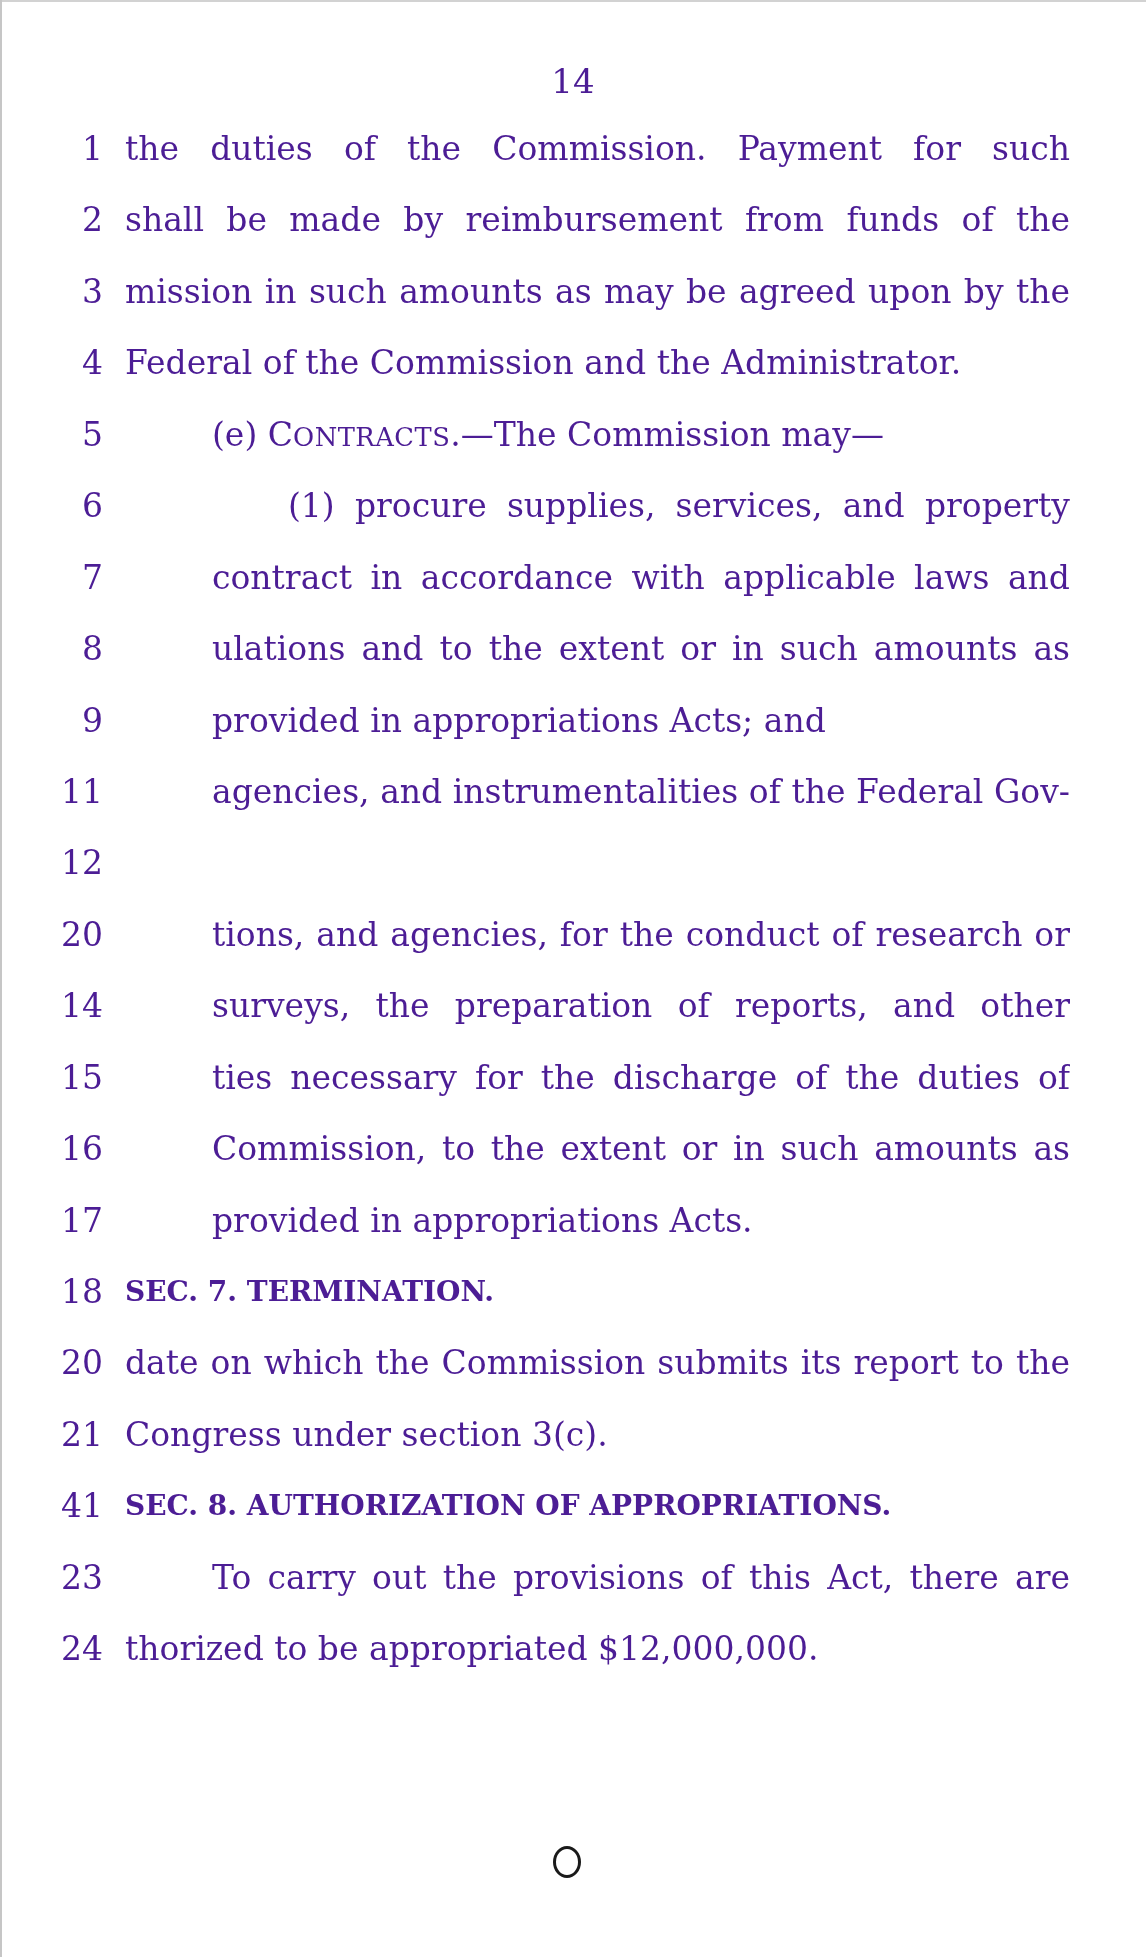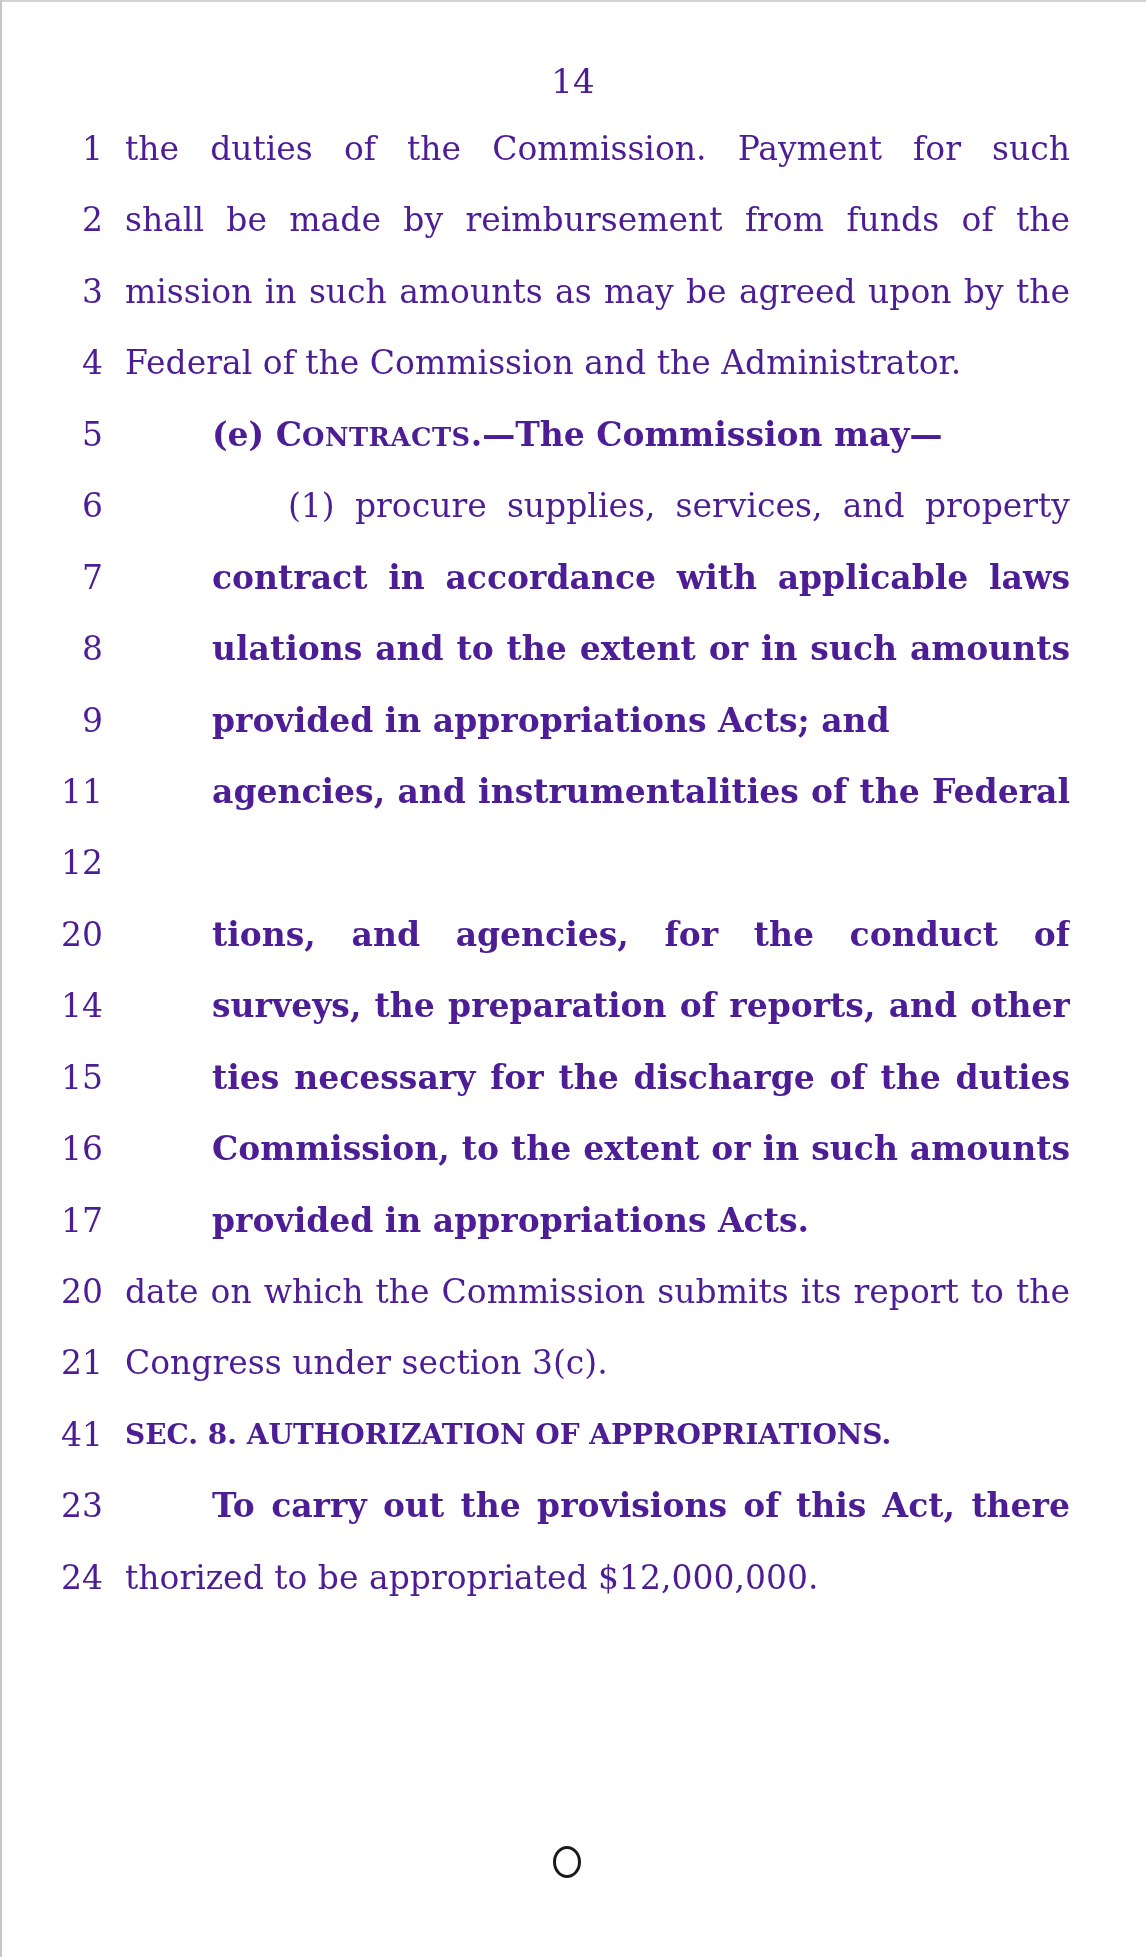--- a/index.html
+++ b/index.html
@@ -65,21 +65,21 @@
     top: 0;
     width: 945px;
     height: 71.45px;
     overflow: hidden;
     box-sizing: border-box;
     font-size: 33px;
     line-height: 71.45px;
     white-space: normal;
   }
   .indent-flush { padding-left: 0; }
-  .indent-para  { padding-left: 87px; font-weight: bold; }
+  .indent-para  { padding-left: 87px; }
   .indent-sub   { padding-left: 163px; }
   .just {
     text-align: justify;
     text-align-last: justify;
   }
   .just::after {
     content: "";
     display: inline-block;
     width: 100%;
     height: 0;
@@ -170,20 +170,24 @@
       </div>
       <div class="line">
         <span class="num">16</span>
         <span class="text indent-para just"><span>Commission, to the extent or in such amounts as are</span></span>
       </div>
       <div class="line">
         <span class="num">17</span>
         <span class="text indent-para"><span>provided in appropriations Acts.</span></span>
       </div>
       <div class="line">
+        <span class="num">18</span>
+        <span class="text indent-flush heading"><span>SEC. 7. TERMINATION.</span></span>
+      </div>
+      <div class="line">
         <span class="num">20</span>
         <span class="text indent-flush just"><span>date on which the Commission submits its report to the</span></span>
       </div>
       <div class="line">
         <span class="num">21</span>
         <span class="text indent-flush"><span>Congress under section 3(c).</span></span>
       </div>
       <div class="line">
         <span class="num">41</span>
         <span class="text indent-flush heading"><span>SEC. 8. AUTHORIZATION OF APPROPRIATIONS.</span></span>

